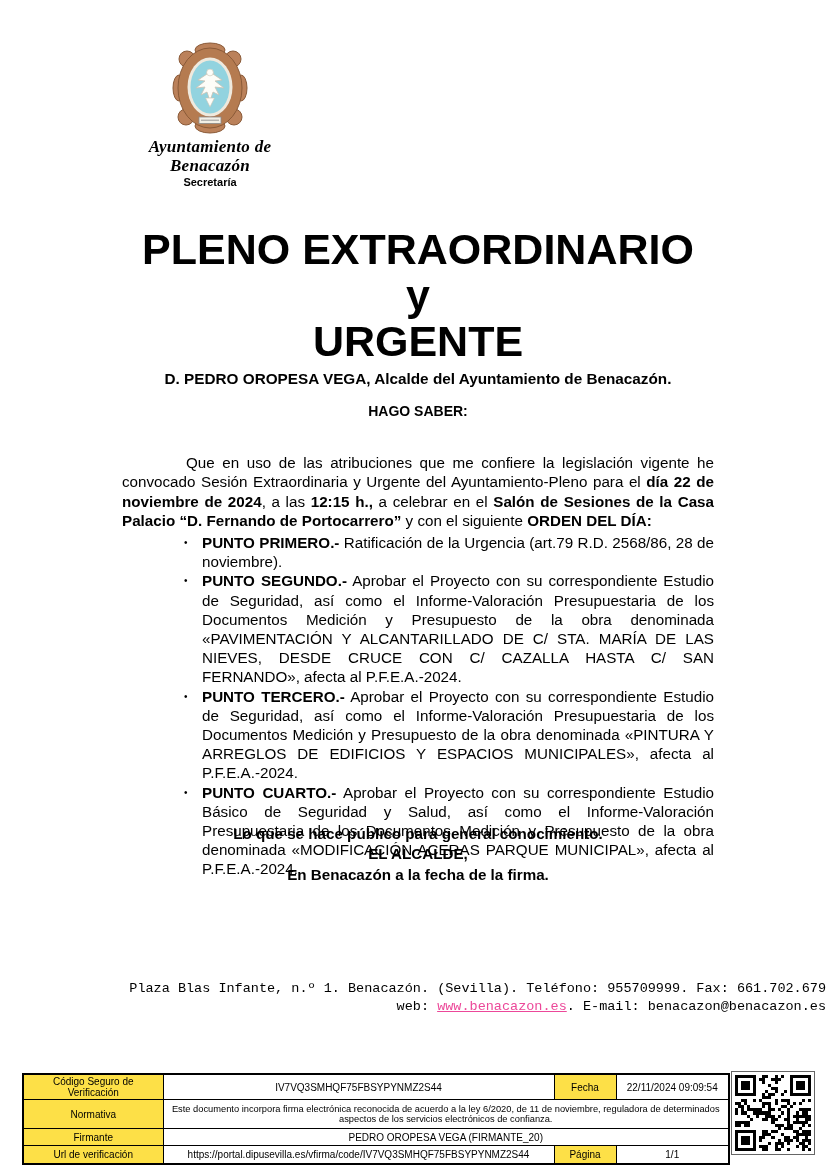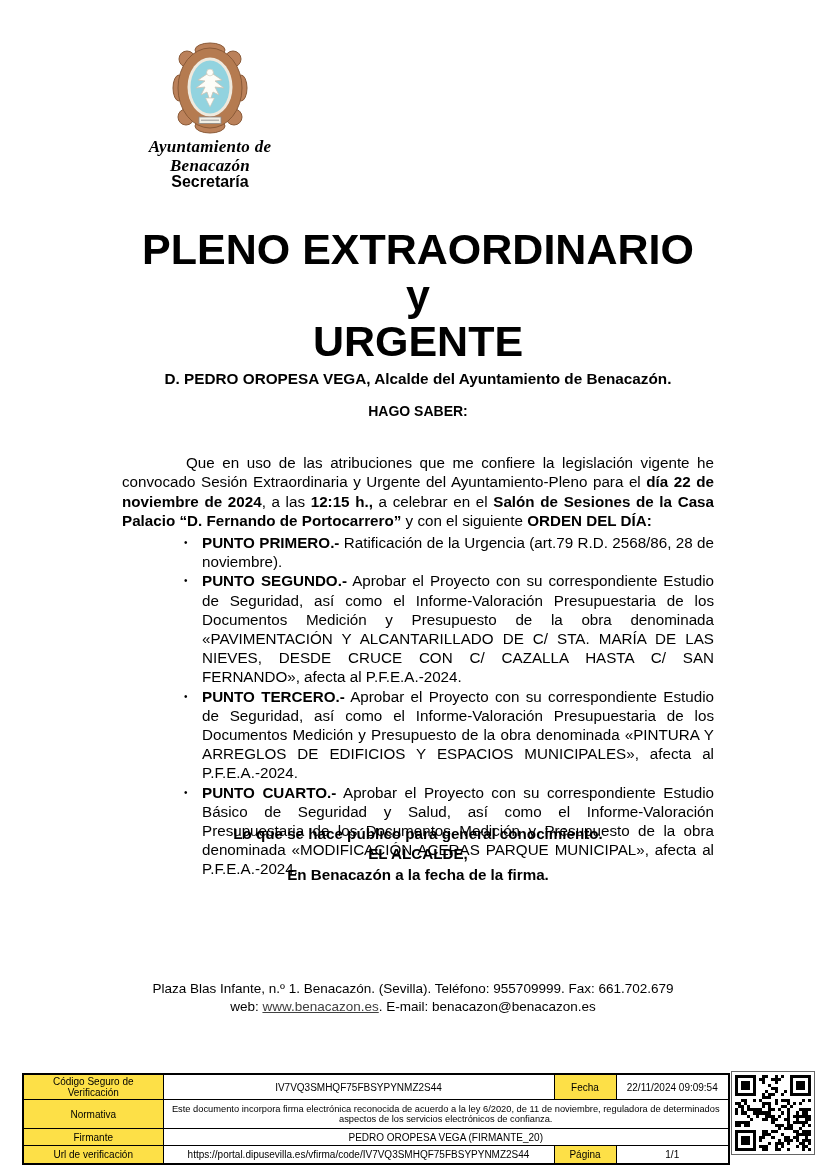--- a/index.html
+++ b/index.html
@@ -5,21 +5,21 @@
   html,body{margin:0;padding:0;background:#fff;}
   .page{
     position:relative;width:826px;height:1169px;background:#ffffff;
     font-family:"Liberation Sans",sans-serif;color:#000;overflow:hidden;border-radius:8px;
   }
   
   .header{position:absolute;top:42px;left:112px;width:196px;text-align:center;}
   .crest{display:block;margin:0 auto 3px auto;}
   .org-name{font-family:"Liberation Serif",serif;font-style:italic;font-weight:700;
     font-size:17px;line-height:19px;letter-spacing:.3px;}
-  .dept-name{font-size:16px;font-weight:700;line-height:14px;}
+  .dept-name{font-size:11px;font-weight:700;line-height:14px;}
   
   .title{position:absolute;top:226px;left:122px;width:592px;text-align:center;
     font-weight:700;font-size:43px;line-height:46px;}
   
   .announcer{position:absolute;top:370px;left:102px;width:632px;text-align:center;
     font-size:15.3px;font-weight:700;line-height:18px;}
   .hago{position:absolute;top:403px;left:122px;width:592px;text-align:center;
     font-size:14px;font-weight:700;}
   
   .intro{position:absolute;top:438px;left:122px;width:592px;
@@ -28,23 +28,23 @@
   
   .agenda{position:absolute;top:533px;left:177px;width:537px;}
   .item{position:relative;padding-left:25px;font-size:15.2px;line-height:19.2px;
     text-align:justify;margin:0;}
   .item .bullet{position:absolute;left:7px;top:3px;font-size:10px;line-height:14px;}
   .lead{font-weight:700;}
   
   .closing{position:absolute;top:824px;left:122px;width:592px;text-align:center;
     font-weight:700;font-size:15.2px;line-height:20.4px;}
   
-  .footer{position:absolute;top:980px;left:0;width:826px;text-align:center;
-    font-family:Liberation Sans, sans-serif;font-size:13.5px;line-height:18px;}
-  .footer .weblink{color:#404040;text-decoration:underline;cursor:pointer;}
+  .footer{position:absolute;top:980px;left:0;width:826px;text-align:right;
+    font-family:Liberation Mono, monospace;font-size:13.5px;line-height:18px;}
+  .footer .weblink{color:#ec4899;text-decoration:underline;cursor:pointer;}
   
   .vtable{position:absolute;top:1073px;left:22px;width:706px;
     border-collapse:collapse;table-layout:fixed;border:2px solid #000;
     font-size:10px;line-height:11px;}
   .vtable td{border:1px solid #000;text-align:center;vertical-align:middle;
     padding:1px 3px;overflow:hidden;}
   .vtable .lbl{background:#fde047;}
   .vtable .norm{font-size:9.3px;line-height:10.5px;}
   .r1{height:18px;} .r2{height:29px;} .r3{height:17px;} .r4{height:18px;padding-left:23px;}
   

